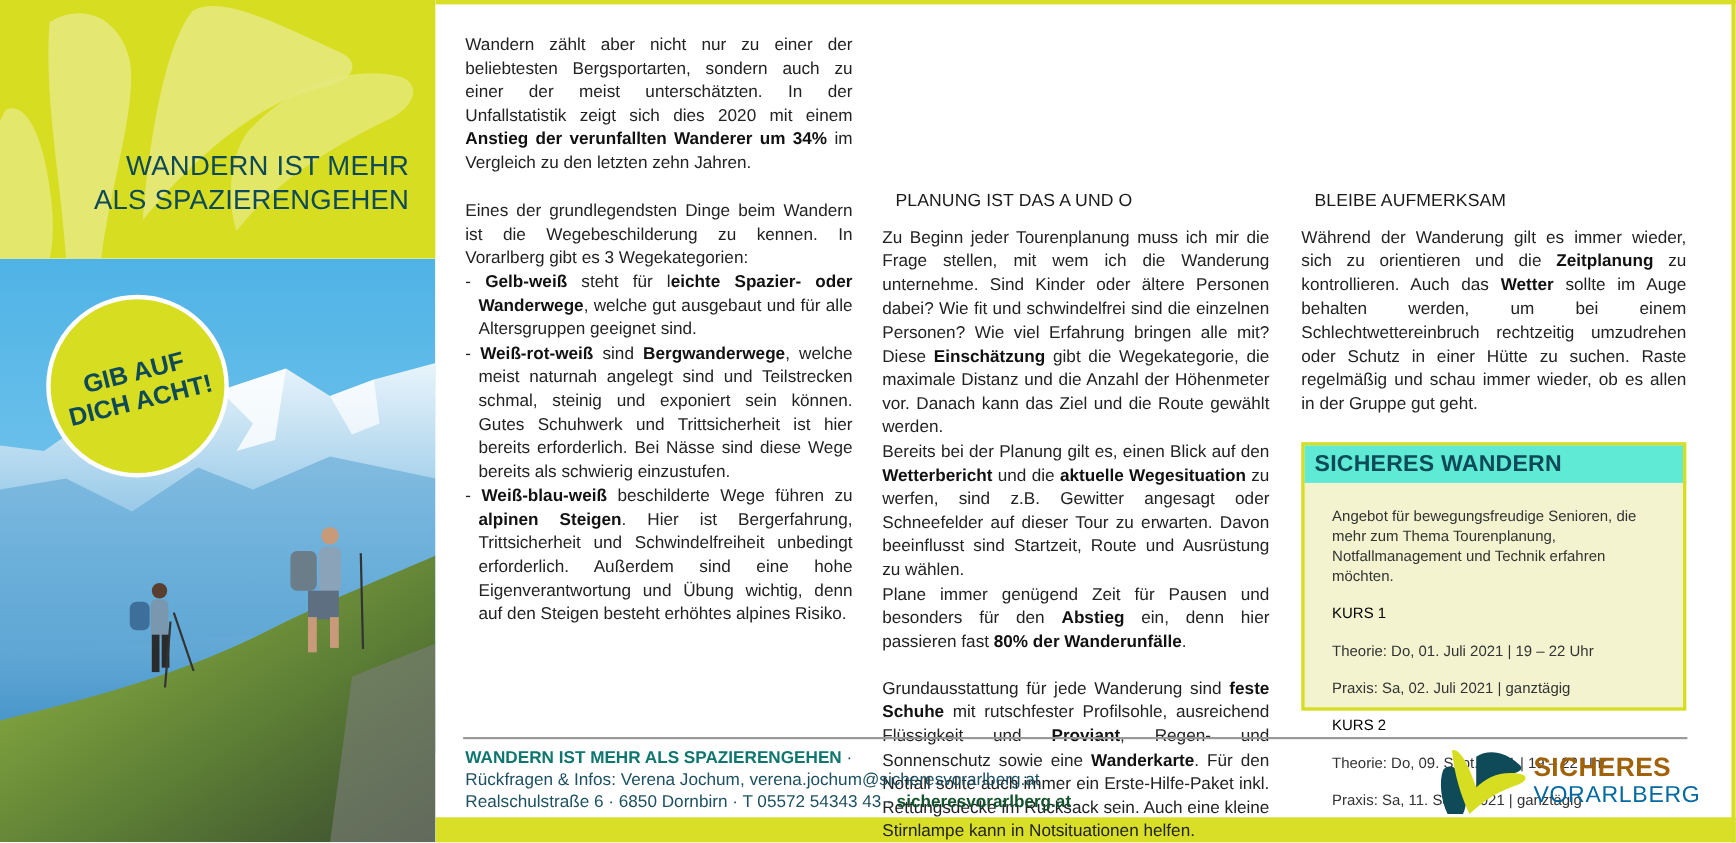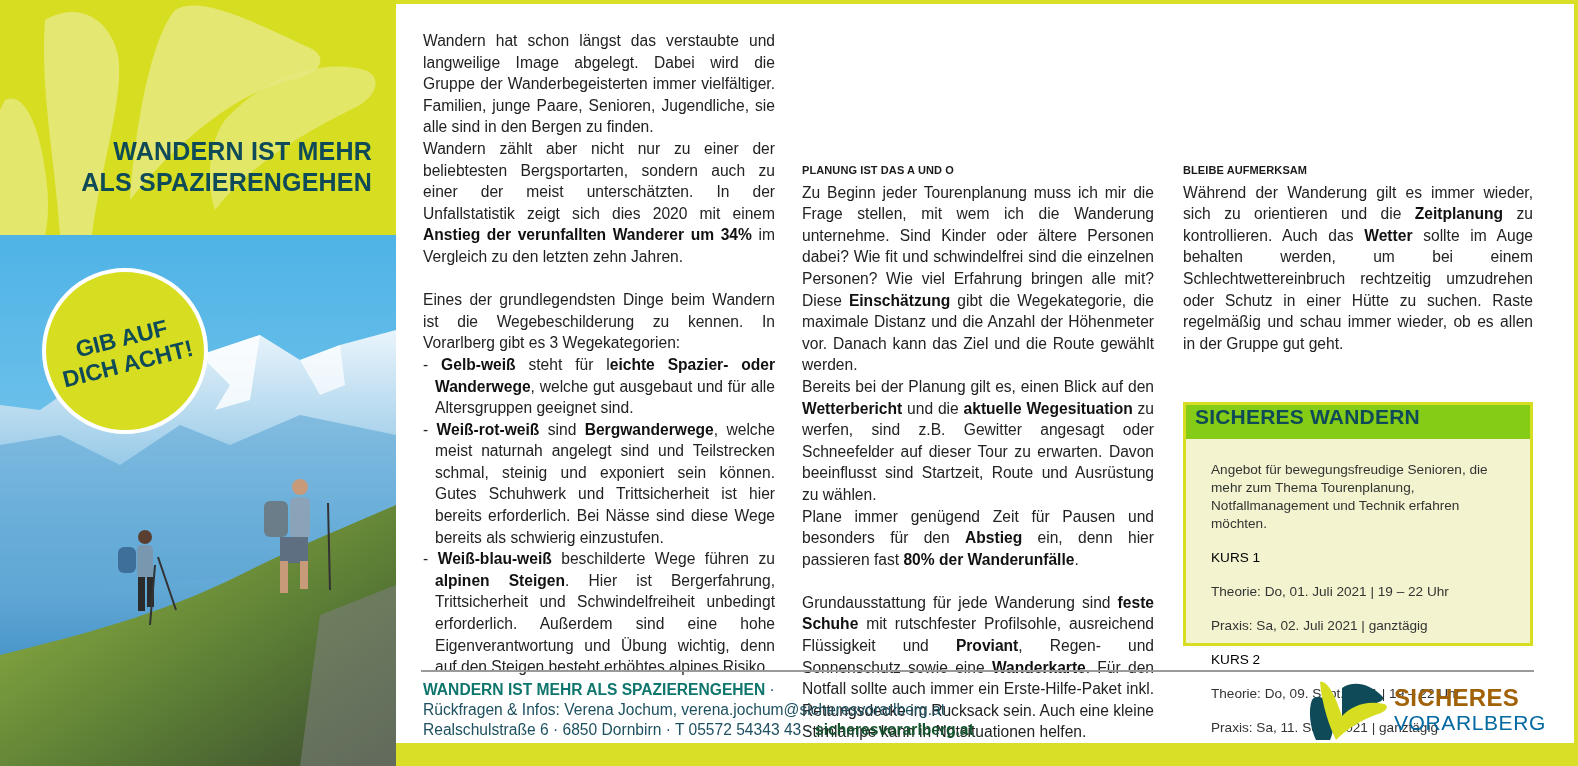--- a/index.html
+++ b/index.html
@@ -12,51 +12,51 @@
   .frame-top { position: absolute; left: 396px; top: 0; width: 1182px; height: 4px; background: #d8df26; }
   .frame-right { position: absolute; right: 0; top: 0; width: 4px; height: 766px; background: #d8df26; }
   .frame-bottom { position: absolute; left: 396px; bottom: 0; width: 1182px; height: 23px; background: #d8df26; }
 
   
   .left-panel { position: absolute; left: 0; top: 0; width: 396px; height: 766px; overflow: hidden; }
   .hero-top { position: absolute; left: 0; top: 0; width: 396px; height: 235px; background: #d7de22; overflow: hidden; }
   .hero-top svg.leaves { position: absolute; left: 0; top: 0; }
   .headline {
     position: absolute; right: 24px; top: 136px; text-align: right;
-    color: #0e4a57; font-weight: 700; font-size: 25px; line-height: 31px; letter-spacing: 0.2px;
+    color: #0e4a57; font-weight: 400; font-size: 25px; line-height: 31px; letter-spacing: 0.2px;
     font-family: "Liberation Sans", sans-serif;
   }
   .photo { position: absolute; left: 0; top: 235px; width: 396px; height: 531px; overflow: hidden; }
   .badge {
     position: absolute; left: 42px; top: 268px; width: 166px; height: 166px; border-radius: 50%;
     background: #d7de22; border: 4px solid #ffffff; box-sizing: border-box;
     display: flex; align-items: center; justify-content: center;
   }
   .badge-text {
     transform: rotate(-14deg); color: #0e4a57; font-weight: 700; font-size: 23px; line-height: 26px;
     text-align: center; font-family: "Liberation Sans", sans-serif;
   }
 
   
   .col { position: absolute; top: 30px; font-size: 15.6px; line-height: 21.6px; text-align: justify; color: #222; }
   .col1 { left: 423px; width: 352px; }
   .col2 { left: 802px; width: 352px; }
   .col3 { left: 1183px; width: 350px; }
   .col p { margin: 0; }
-  .col h3 { margin: 0; font-size: 11px; line-height: 21.6px; font-weight: 700; color: #1a1a1a; letter-spacing: 0.1px; }
+  .col h3 { margin: 12px; font-size: 16px; line-height: 21.6px; font-weight: 400; color: #1a1a1a; letter-spacing: 0.1px; }
   .gap { height: 21.6px; }
   .col b { font-weight: 700; color: #111; }
   .list-item { padding-left: 12px; text-indent: -12px; }
 
   
   .infobox {
     position: absolute; left: 1183px; top: 402px; width: 350px; height: 244px;
     border: 3px solid #d7de22; box-sizing: border-box; background: #f3f4cf;
   }
-  .infobox-header { background: #84cc16; height: 34px; padding-left: 9px; display: flex; align-items: flex-start; }
+  .infobox-header { background: #5eead4; height: 34px; padding-left: 9px; display: flex; align-items: center; }
   .infobox-title { color: #0e4a57; font-weight: 700; font-size: 21px; letter-spacing: 0.2px; }
   .infobox-body { padding: 6px 9px 0 9px; font-size: 13.6px; line-height: 18px; color: #333; }
   .infobox-body p { margin: 16px; }
   .kurs-label { font-weight: 400; color: #000000; margin-top: 8px !important; }
 
   
   .footer-rule { position: absolute; left: 421px; top: 670px; width: 1113px; height: 2px; background: #9a9a9a; }
   .footer-text { position: absolute; left: 423px; top: 680px; font-size: 15.6px; line-height: 20px; color: #1d5060; }
   .footer-title { font-weight: 700; color: #0f766e; }
   .footer-link { font-weight: 700; color: #14532d; }
@@ -134,21 +134,20 @@
 
   <div class="badge">
     <div class="badge-text">
       <div>GIB AUF</div>
       <div>DICH ACHT!</div>
     </div>
   </div>
 </div>
 
 <div class="col col1">
-  <p>Wandern hat schon längst das verstaubte und langweilige Image abgelegt. Dabei wird die Gruppe der Wanderbegeisterten immer vielfältiger. Familien, junge Paare, Senioren, Jugendliche, sie alle sind in den Bergen zu finden.</p>
   <p><span>Wandern zählt aber nicht nur zu einer der beliebtesten Bergsportarten, sondern auch zu einer der meist unterschätzten. In der Unfallstatistik zeigt sich dies 2020 mit einem </span><b>Anstieg der verunfallten Wanderer um 34%</b><span> im Vergleich zu den letzten zehn Jahren.</span></p>
   <div class="gap"></div>
   <p>Eines der grundlegendsten Dinge beim Wandern ist die Wegebeschilderung zu kennen. In Vorarlberg gibt es 3 Wegekategorien:</p>
   <p class="list-item"><span>- </span><b>Gelb-weiß</b><span> steht für l</span><b>eichte Spazier- oder Wanderwege</b><span>, welche gut ausgebaut und für alle Altersgruppen geeignet sind.</span></p>
   <p class="list-item"><span>- </span><b>Weiß-rot-weiß</b><span> sind </span><b>Bergwanderwege</b><span>, welche meist naturnah angelegt sind und Teilstrecken schmal, steinig und exponiert sein können. Gutes Schuhwerk und Trittsicherheit ist hier bereits erforderlich. Bei Nässe sind diese Wege bereits als schwierig einzustufen.</span></p>
   <p class="list-item"><span>- </span><b>Weiß-blau-weiß</b><span> beschilderte Wege führen zu </span><b>alpinen Steigen</b><span id="col-overflow-src">. Hier ist Bergerfahrung, Trittsicherheit und Schwindelfreiheit unbedingt erforderlich. Außerdem sind eine hohe Eigenverantwortung und Übung wichtig, denn auf den Steigen besteht erhöhtes alpines Risiko.</span></p>
 </div>
 
 <div class="col col2">
   <div style="height:130px"></div>

